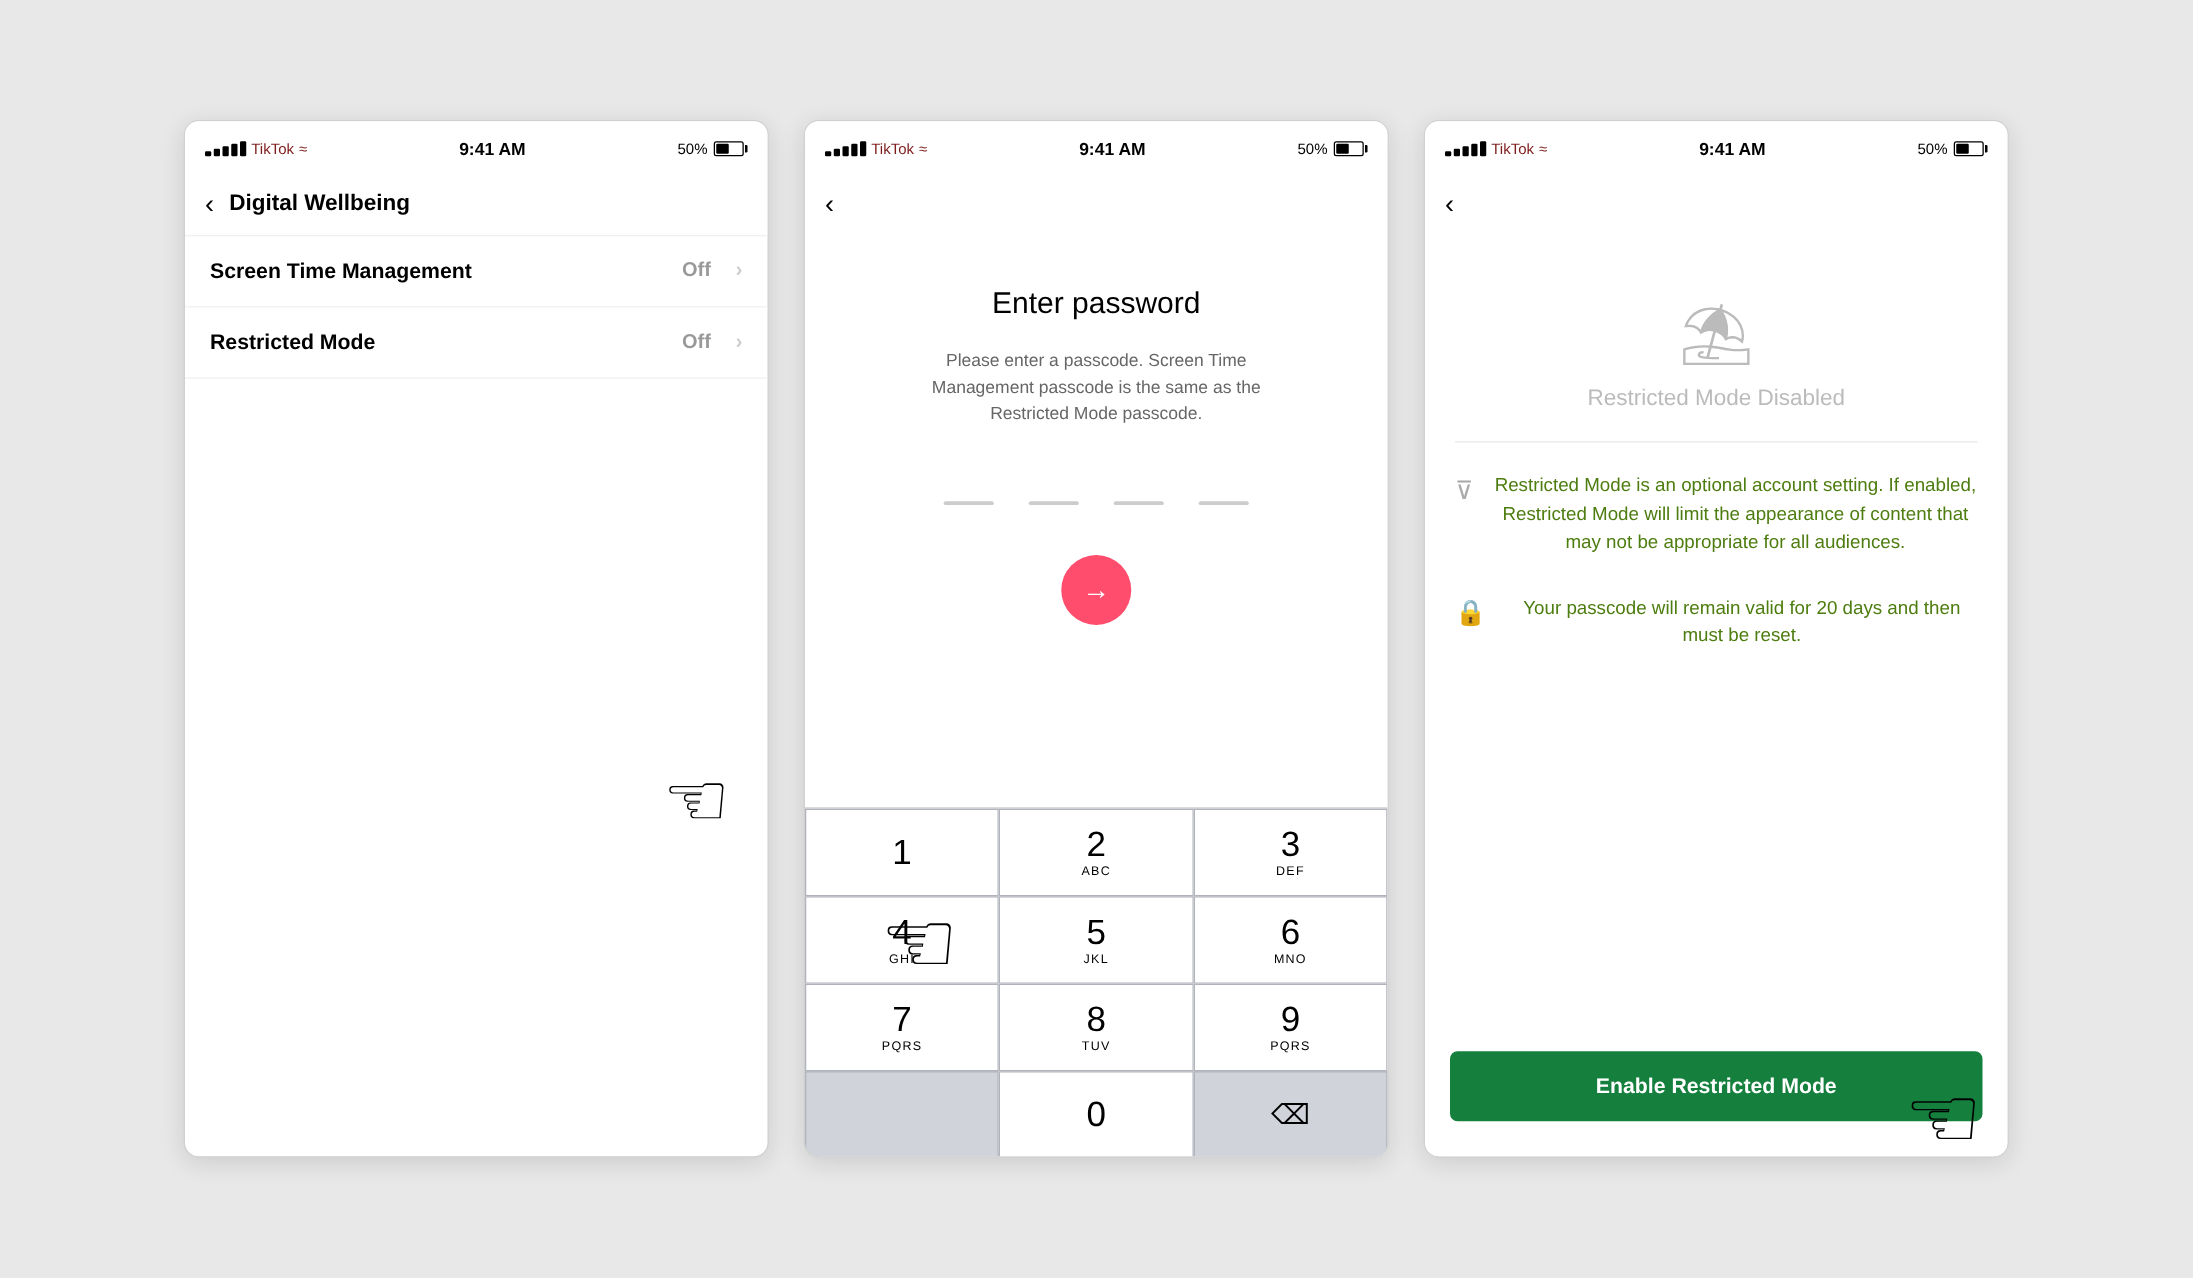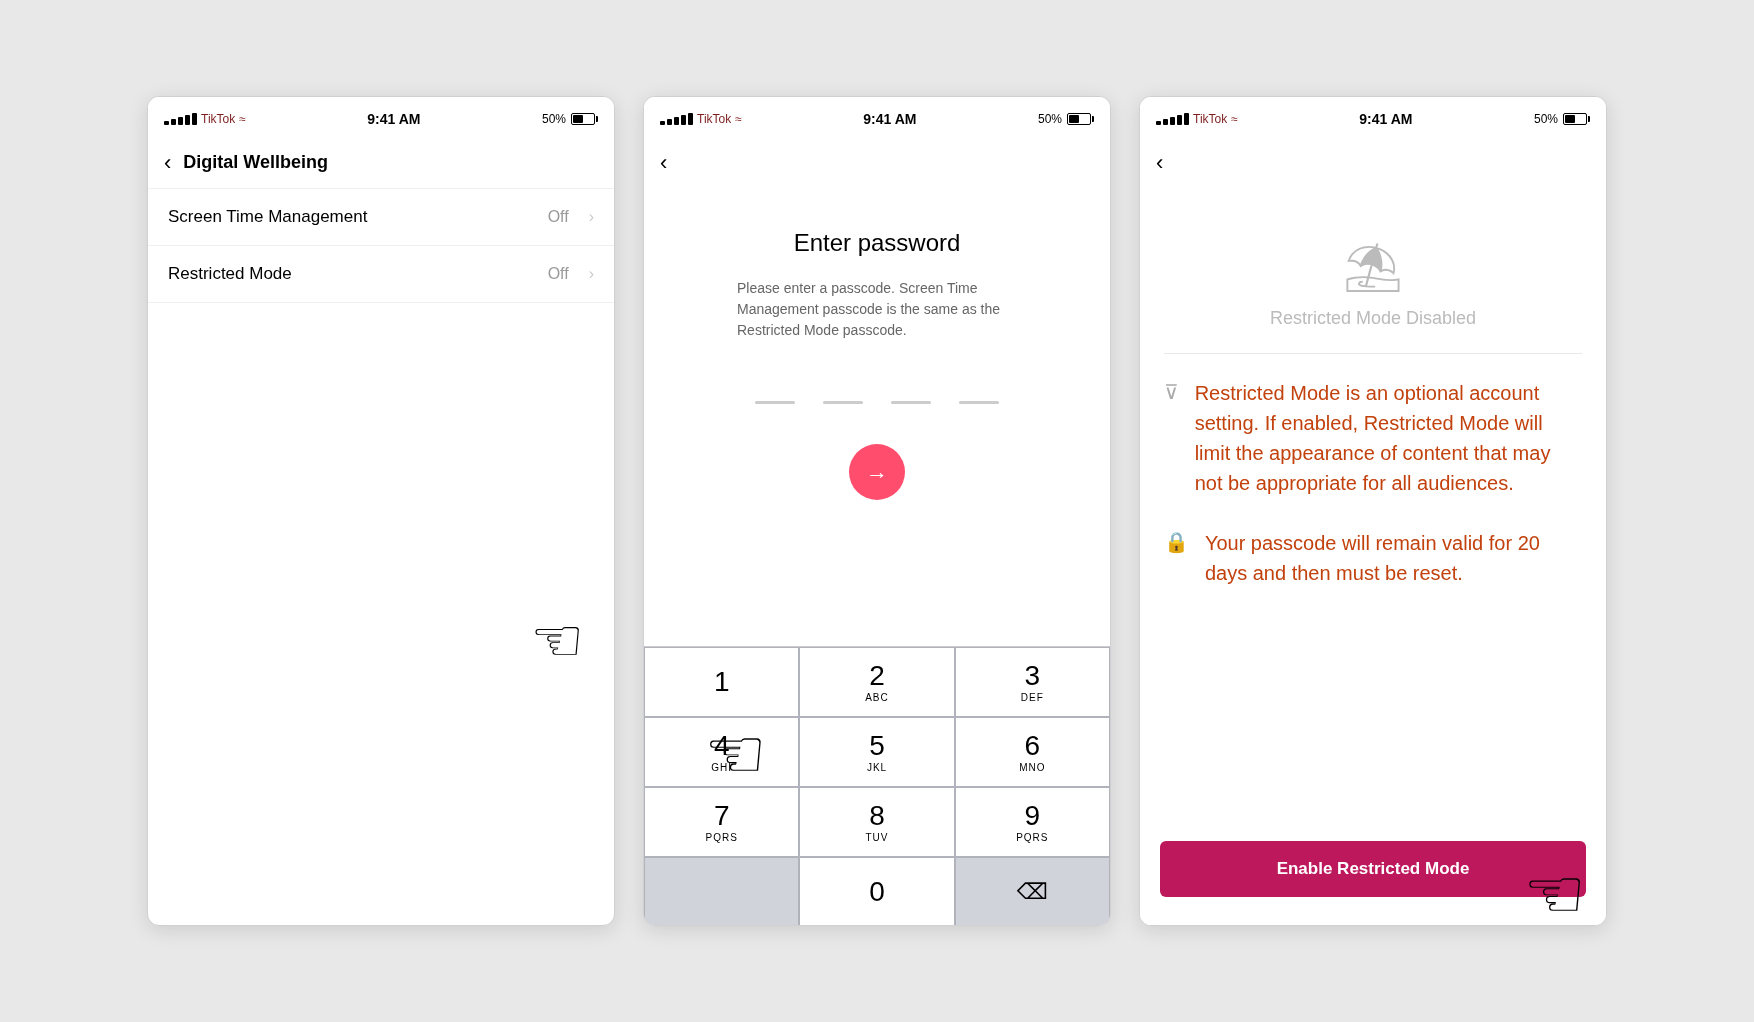--- a/index.html
+++ b/index.html
@@ -140,20 +140,21 @@
       font-weight: 700;
       color: #000;
       flex: 1;
       text-align: left;
       margin-right: 34px;
     }
 
     
     .settings-list {
       padding: 0;
+      font-weight: bold;
     }
 
     .settings-item {
       display: flex;
       justify-content: space-between;
       align-items: center;
       padding: 18px 20px;
       border-bottom: 1px solid #f0f0f0;
       cursor: pointer;
     }
@@ -219,21 +220,21 @@
       font-weight: 300;
       color: #000;
       text-align: center;
       margin-bottom: 20px;
       line-height: 1.2;
     }
 
     .password-subtitle {
       font-size: 14px;
       color: #666;
-      text-align: left;
+      text-align: center;
       line-height: 1.5;
       max-width: 280px;
       margin-bottom: 40px;
     }
 
     .pin-dots {
       display: flex;
       gap: 28px;
       margin: 20px 0 30px;
     }
@@ -384,34 +385,35 @@
     }
 
     .info-icon {
       font-size: 20px;
       color: #aaa;
       margin-top: 2px;
       flex-shrink: 0;
     }
 
     .info-text {
-      font-size: 20px;
-      color: #c2410c;
+      font-size: 15px;
+      color: #4d7c0f;
       line-height: 1.5;
+      text-align: center;
     }
 
     .restricted-footer {
       padding: 16px 20px 30px;
       background: #fff;
     }
 
     .enable-btn {
       width: 100%;
       height: 56px;
-      background: #be185d;
+      background: #15803d;
       border-radius: 6px;
       display: flex;
       align-items: center;
       justify-content: center;
       cursor: pointer;
     }
 
     .enable-btn-text {
       color: #fff;
       font-size: 17px;

